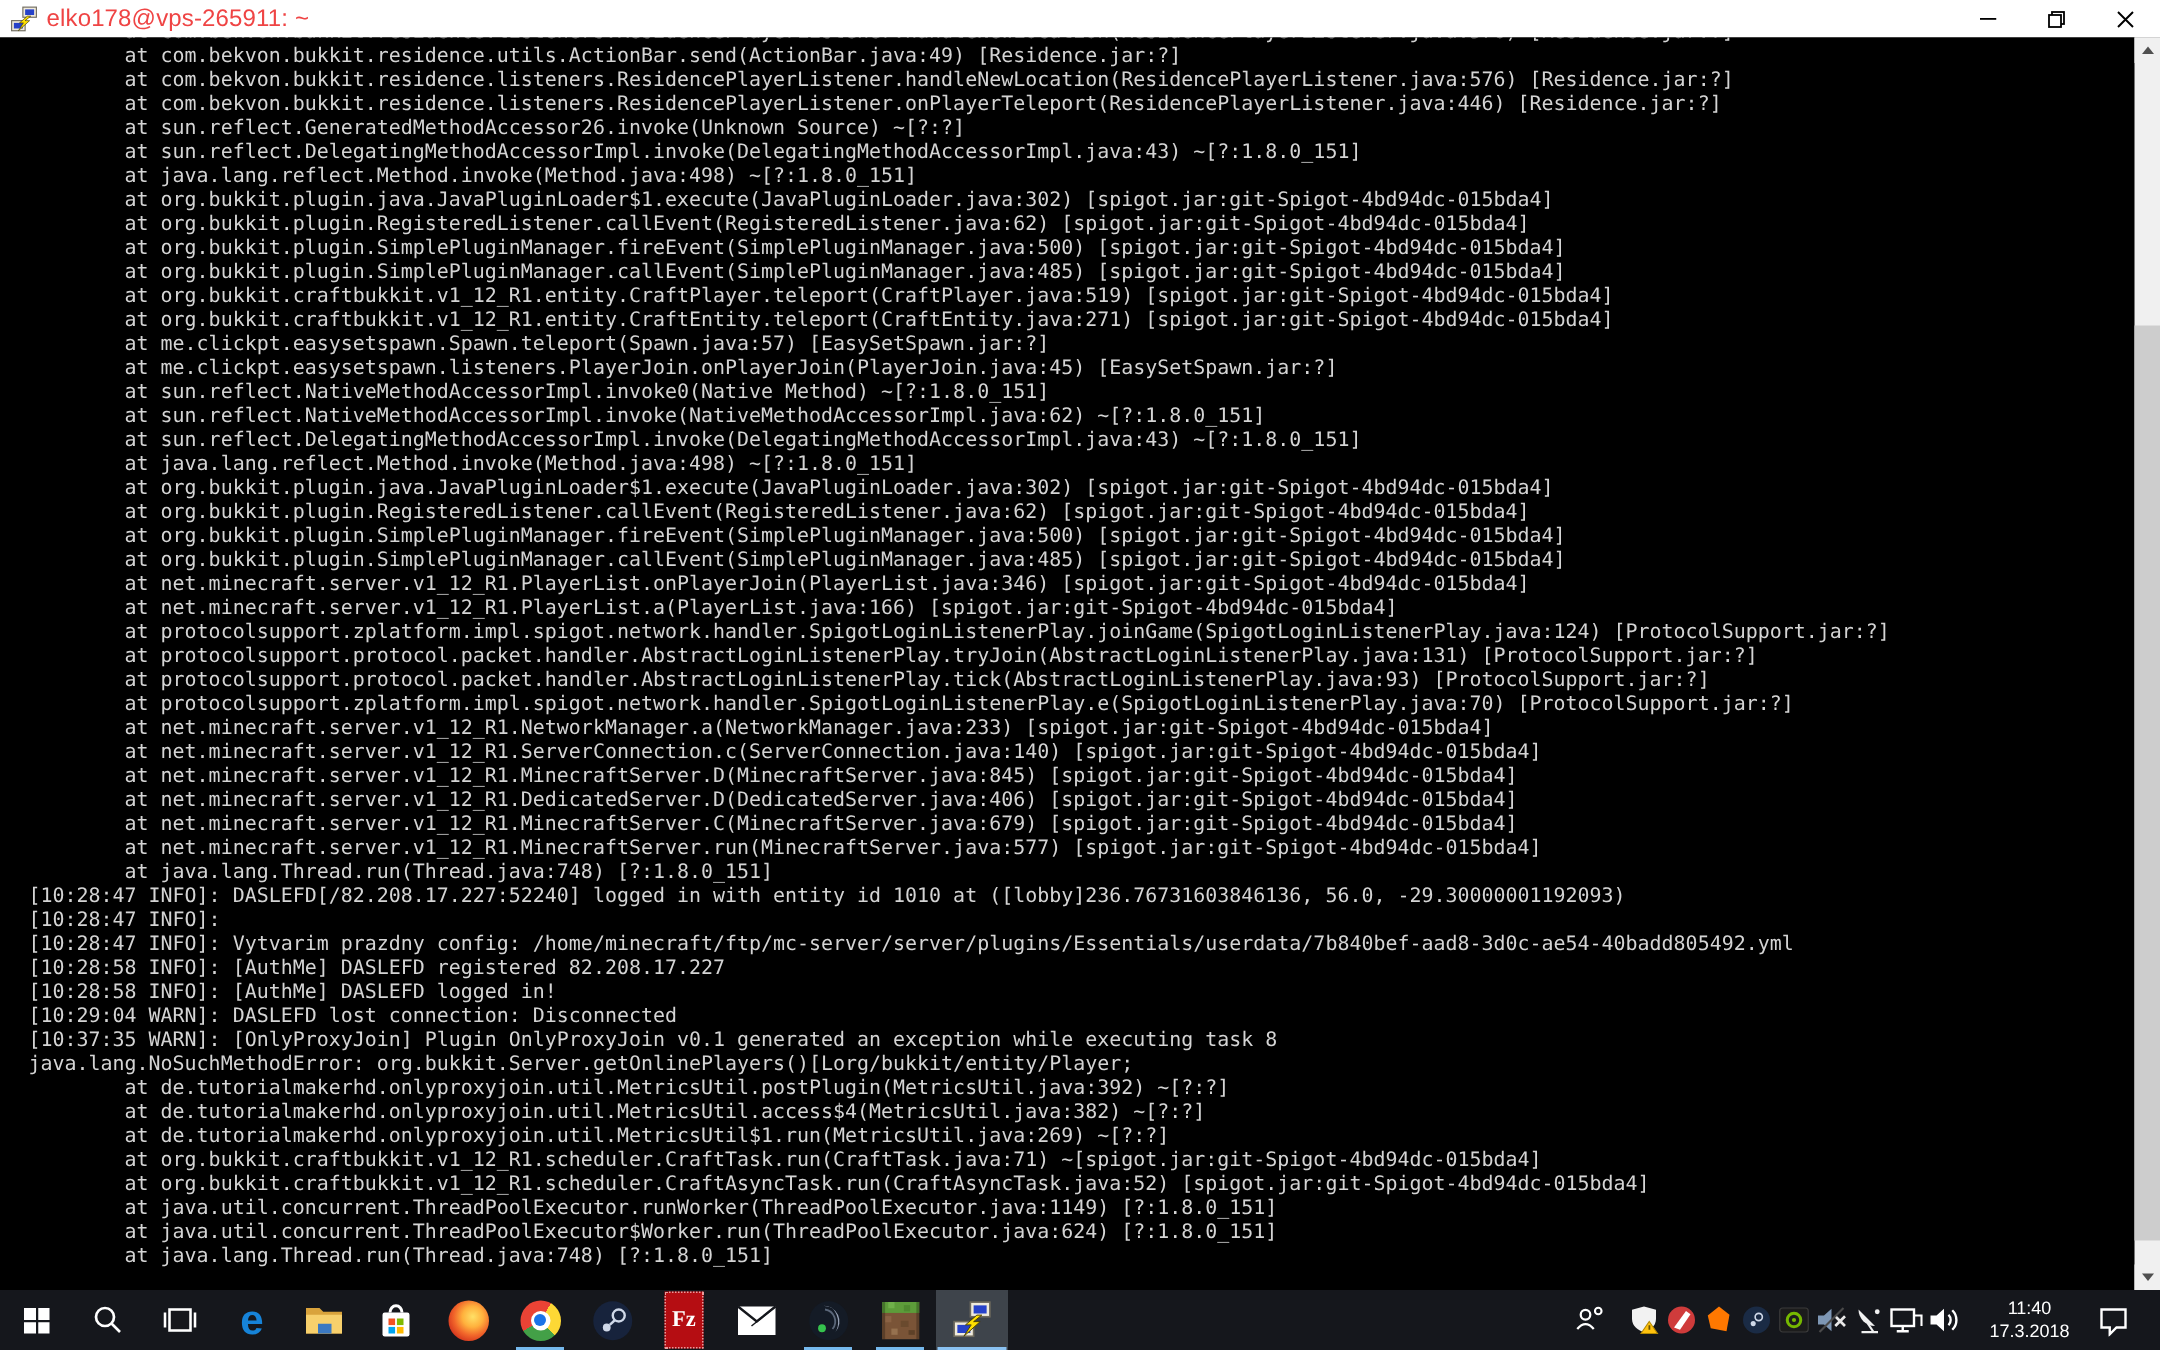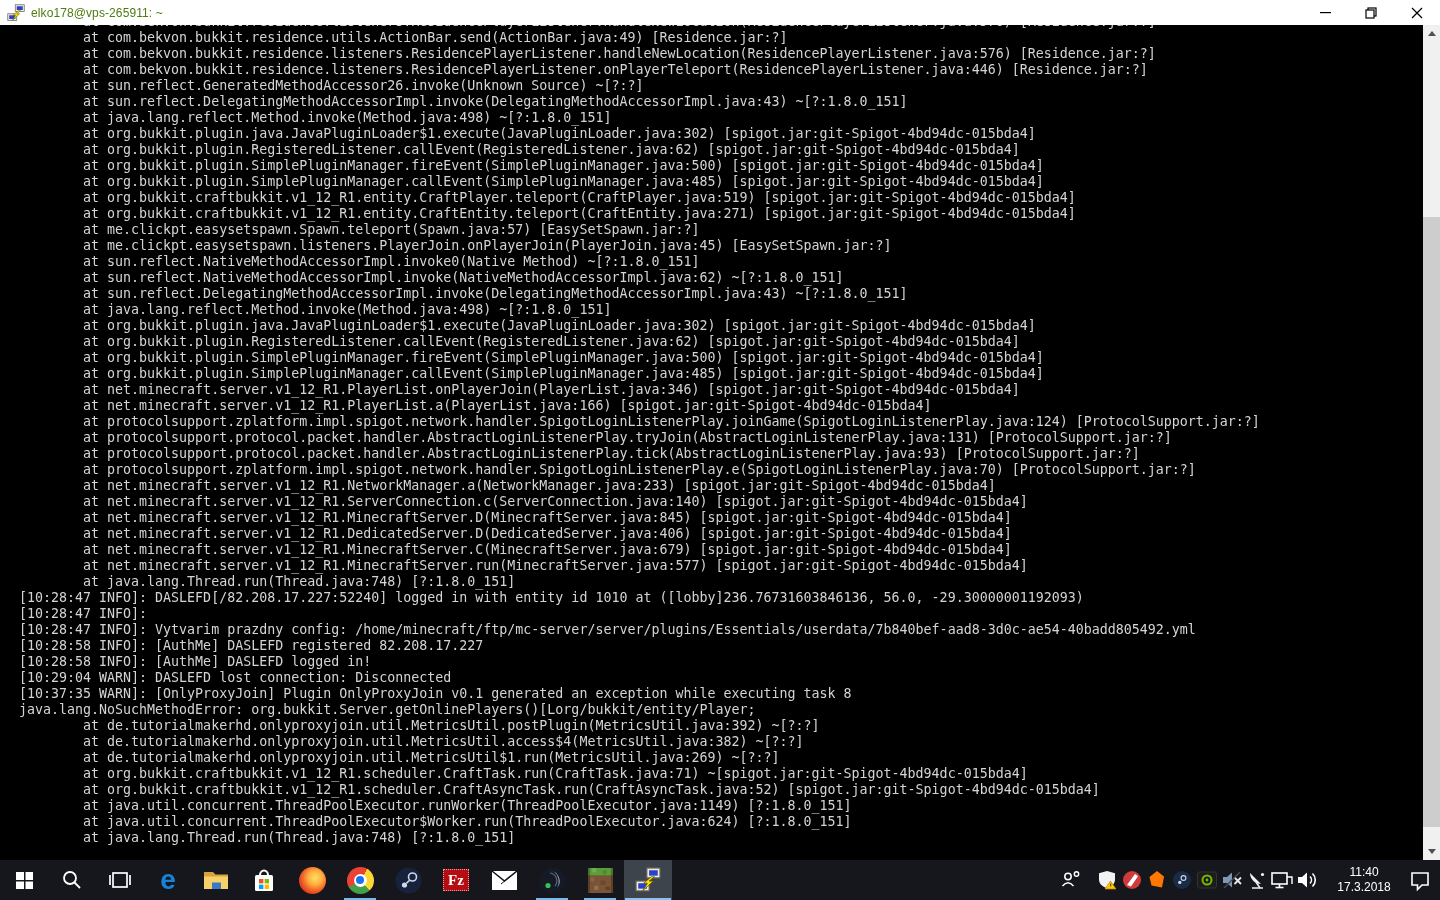--- a/index.html
+++ b/index.html
@@ -1,21 +1,21 @@
 <!DOCTYPE html>
 <html><head>
 <meta charset="utf-8">
 <style>
   * { margin:0; padding:0; box-sizing:border-box; }
   html,body { width:1440px; height:900px; overflow:hidden; background:#000; font-family:"Liberation Sans",sans-serif; }
 
   
   .titlebar { position:absolute; left:0; top:0; width:1440px; height:25px; background:#ffffff; display:flex; align-items:center; }
   .titlebar .app-ico { width:18px; height:18px; margin:0 6px 0 7px; }
-  .titlebar .title { font-size:12px; color:#4d7c0f; letter-spacing:.1px; }
+  .titlebar .title { font-size:16px; color:#ef4444; letter-spacing:.1px; }
   .win-controls { position:absolute; right:0; top:0; height:25px; display:flex; }
   .win-btn { width:46px; height:25px; display:flex; align-items:center; justify-content:center; }
   .win-btn svg { display:block; }
 
   
   .workarea { position:absolute; left:0; top:25px; width:1440px; height:835px; display:flex; }
   .terminal { flex:1; background:#000; color:#d4d4d4; font-family:"DejaVu Sans Mono","Liberation Mono",monospace; font-size:13.3px; line-height:16px; padding-left:19px; overflow:hidden; }
   .tline { height:16px; white-space:pre; }
   .clipwrap { height:5px; overflow:hidden; }
   .clipwrap .tline { margin-top:-11px; }
@@ -29,30 +29,30 @@
   .sb-thumb { position:absolute; left:0; top:192px; width:17px; height:610px; background:#cdcdcd; }
 
   
   .taskbar { position:absolute; left:0; top:860px; width:1440px; height:40px; background:#15171c; display:flex; align-items:stretch; }
   .tb-left { display:flex; }
   .tb-btn { position:relative; width:48px; display:flex; align-items:center; justify-content:center; }
   .tb-btn.running::after { content:""; position:absolute; left:8px; right:8px; bottom:0; height:2px; background:#76b9ed; }
   .tb-btn.active { background:#3e444b; }
   .tb-btn.active::after { left:1px; right:1px; background:#8ac2f2; }
   .edge-e { color:#1683d8; font-weight:bold; font-size:28px; line-height:28px; font-family:"Liberation Sans",sans-serif; }
-  .fz-icon { width:26px; height:22px; background:#b50d12; border:1px dotted #e89b9b; display:flex; align-items:center; justify-content:center; }
+  .fz-icon { width:26px; height:38px; background:#b50d12; border:1px dotted #e89b9b; display:flex; align-items:center; justify-content:center; }
   .fz-icon span { color:#fff; font-weight:bold; font-size:15px; font-family:"Liberation Serif",serif; }
   .circle26 { width:27px; height:27px; border-radius:50%; }
   .chrome-ball { background:conic-gradient(from -120deg, #ea4335 0deg 150deg, #fdd835 150deg 255deg, #43a047 255deg 360deg); position:relative; }
   .chrome-ball::before { content:""; position:absolute; inset:7px; background:#fff; border-radius:50%; }
   .chrome-ball::after { content:""; position:absolute; inset:9.5px; background:#1a73e8; border-radius:50%; }
   .firefox-ball { background:radial-gradient(circle at 60% 40%, #ffe066 0%, #ffb13d 30%, #f1652a 55%, #d6391f 75%, #a8152b 100%); }
 
   
-  .tb-right { margin-left:auto; display:flex; align-items:center; padding-right:8px; }
+  .tb-right { margin-left:auto; display:flex; align-items:center; padding-right:19px; }
   .tray-btn { height:40px; display:flex; align-items:center; justify-content:center; width:25px; }
   .tray-btn.first { width:34px; margin-right:6px; }
   .clock { width:70px; text-align:center; color:#fff; font-size:12px; line-height:15px; margin:0 8px 0 10px; }
   .steam-tray { width:18px; height:18px; border-radius:50%; background:#1a2b45; display:flex; align-items:center; justify-content:center; }
 </style>
 </head>
 <body>
 
 <div class="titlebar">
   <svg class="app-ico" viewBox="0 0 24 24">

